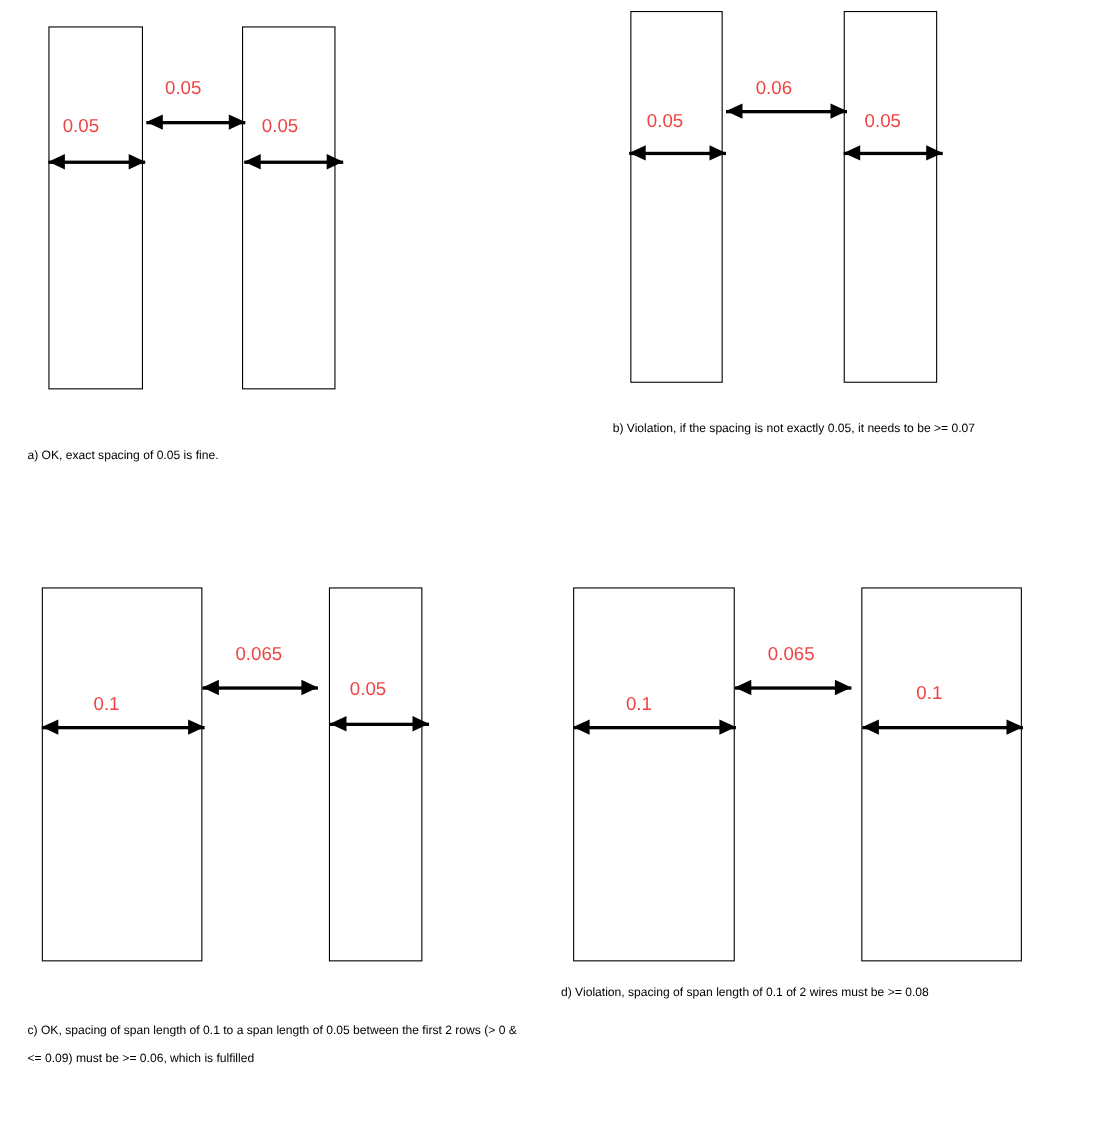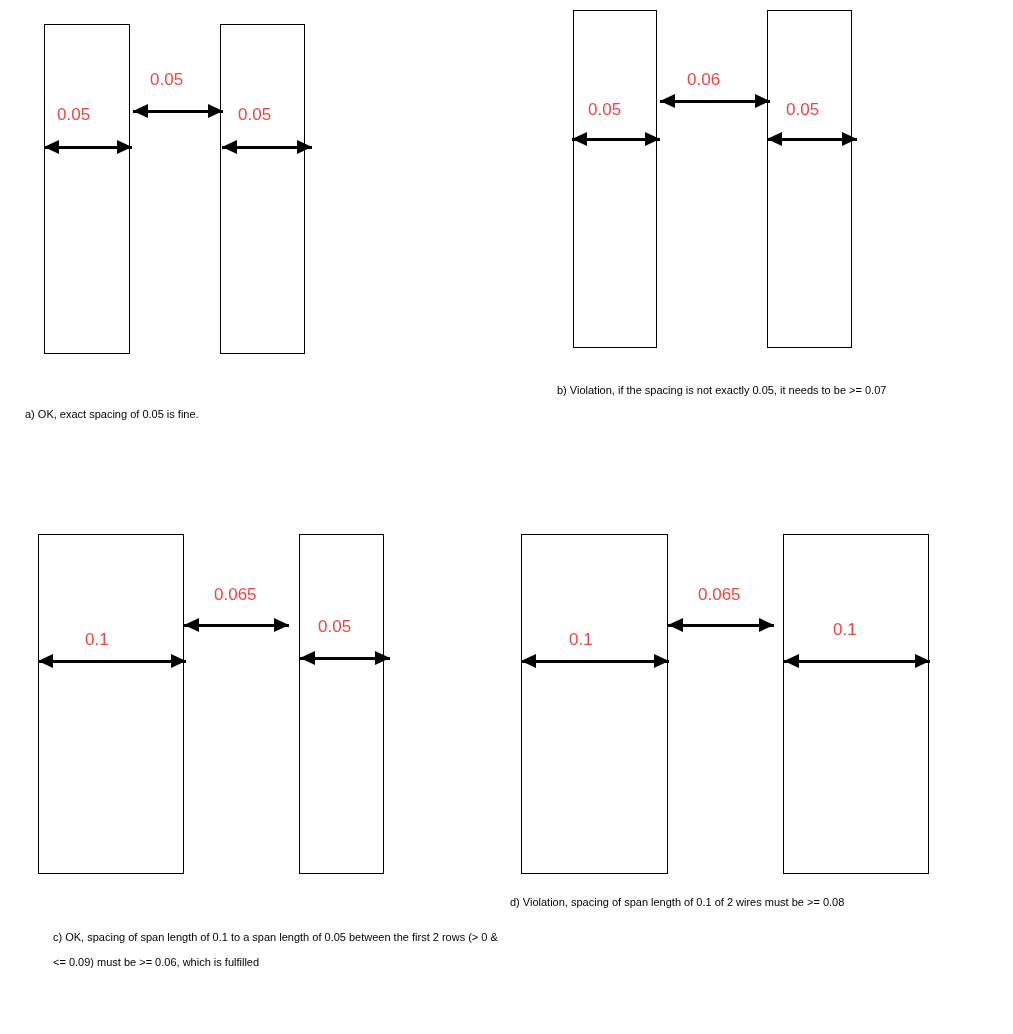--- a/index.html
+++ b/index.html
@@ -147,21 +147,21 @@
   </div>
   <div class="dimlabel" style="left:85px; top:630px;">0.1</div>
 
   <div class="dim" style="left:300px; top:658px; width:90px;">
     <div class="line"></div>
     <div class="ah left"></div>
     <div class="ah right"></div>
   </div>
   <div class="dimlabel" style="left:318px; top:617px;">0.05</div>
 
-  <div class="caption" style="left:25px; top:925px; width:455px;margin-left:28px;">c) OK, spacing of span length of 0.1 to a span length of 0.05 between the first 2 rows (&gt; 0 &amp; &lt;= 0.09) must be &gt;= 0.06, which is fulfilled</div>
+  <div class="caption" style="left:25px; top:925px; width:455px;">c) OK, spacing of span length of 0.1 to a span length of 0.05 between the first 2 rows (&gt; 0 &amp; &lt;= 0.09) must be &gt;= 0.06, which is fulfilled</div>
 </div>
 
 <div class="panel">
 
   <div class="rect" style="left:521px; top:534px; width:147px; height:340px;"></div>
   <div class="rect" style="left:783px; top:534px; width:146px; height:340px;"></div>
 
   <div class="dim" style="left:668px; top:625px; width:106px;">
     <div class="line"></div>
     <div class="ah left"></div>

